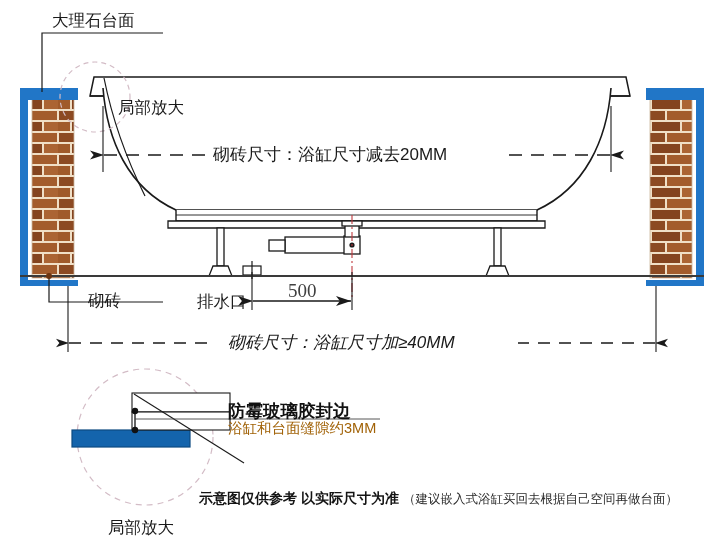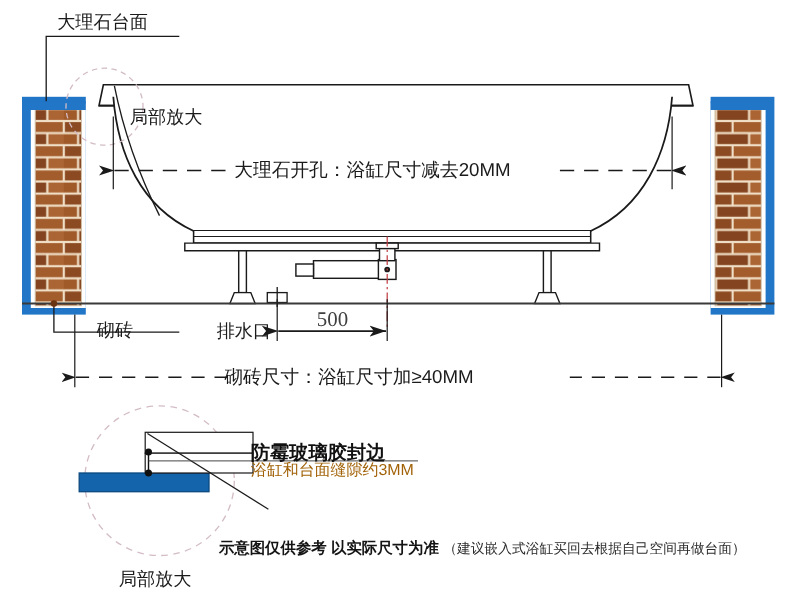--- a/index.html
+++ b/index.html
@@ -178,29 +178,29 @@
       <circle cx="135" cy="430" r="3.2" fill="#111111"></circle>
       <line x1="135" y1="411" x2="135" y2="430" stroke="#111111" stroke-width="1.3"></line>
       <line x1="135" y1="419" x2="380" y2="419" stroke="#444444" stroke-width="0.9"></line>
     </g>
   </svg>
 
   <div class="lbl lbl-cn" style="left:52px; top:12px;">大理石台面</div>
 
   <div class="lbl lbl-cn" style="left:118px; top:99px;">局部放大</div>
 
-  <div class="lbl lbl-dim" style="left:213px; top:146px;">大理石开孔：浴缸尺寸减去20MM</div>
+  <div class="lbl lbl-dim" style="left:213px; top:146px;">砌砖尺寸：浴缸尺寸减去20MM</div>
 
   <div class="lbl lbl-cn" style="left:88px; top:292px;text-align:right;">砌砖</div>
 
   <div class="lbl lbl-cn" style="left:197px; top:293px;">排水口</div>
 
   <div class="lbl lbl-500" style="left:288px; top:281px;">500</div>
 
-  <div class="lbl lbl-dim" style="left:204px; top:334px;">砌砖尺寸：浴缸尺寸加≥40MM</div>
+  <div class="lbl lbl-dim" style="left:228px; top:334px;font-style:italic;">砌砖尺寸：浴缸尺寸加≥40MM</div>
 
   <div class="lbl lbl-cn" style="left:108px; top:519px;">局部放大</div>
 
   <div class="lbl lbl-bold" style="left:228px; top:391px;">防霉玻璃胶封边</div>
 
   <div class="lbl lbl-note" style="left:228px; top:421px;">浴缸和台面缝隙约3MM</div>
 
   <div class="lbl lbl-foot-b" style="left:199px; top:491px;">示意图仅供参考 以实际尺寸为准</div>
 
   <div class="lbl lbl-foot-n" style="left:403px; top:493px;">（建议嵌入式浴缸买回去根据自己空间再做台面）</div>

